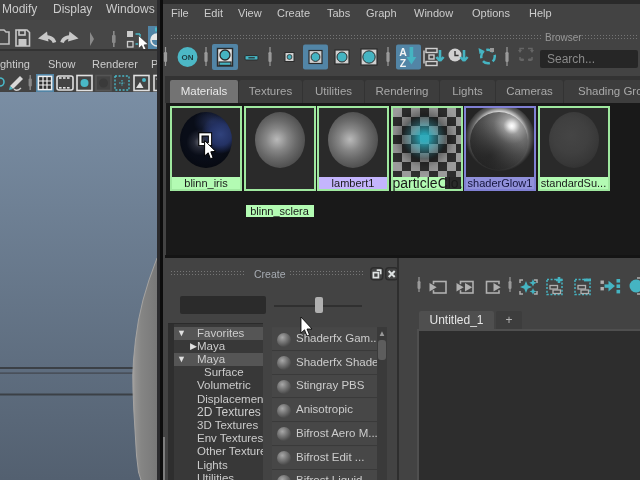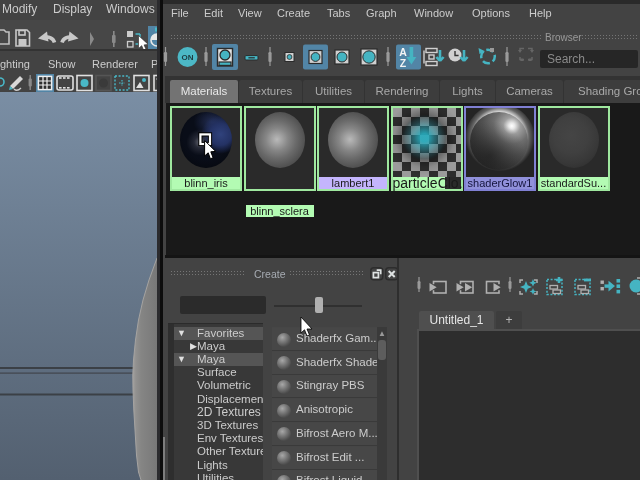--- a/index.html
+++ b/index.html
@@ -353,21 +353,21 @@
         <span style="position:absolute;left:23px;top:-0.5px;white-space:nowrap;">Favorites</span>
       </div>
       <div class="abs" style="left:6px;top:16.2px;width:89px;height:13px;color:#cccccc;font-size:11.5px;line-height:13px;overflow:hidden;">
         <span style="position:absolute;left:16px;top:0;color:#e0e0e0;font-size:9px;">▶</span>
         <span style="position:absolute;left:23px;top:-0.5px;white-space:nowrap;">Maya</span>
       </div>
       <div class="abs" style="left:6px;top:29.4px;width:89px;height:13px;background:#555555;color:#cccccc;font-size:11.5px;line-height:13px;overflow:hidden;">
         <span style="position:absolute;left:3px;top:0;color:#e0e0e0;font-size:9px;">▼</span>
         <span style="position:absolute;left:23px;top:-0.5px;white-space:nowrap;">Maya</span>
       </div>
-      <div class="abs" style="left:6px;top:42.599999999999994px;width:89px;height:13px;color:#cccccc;font-size:11.5px;line-height:13px;overflow:hidden;">
+      <div class="abs" style="left:13px;top:42.599999999999994px;width:89px;height:13px;color:#cccccc;font-size:11.5px;line-height:13px;overflow:hidden;">
         <span style="position:absolute;left:23px;top:-0.5px;white-space:nowrap;">Surface</span>
       </div>
       <div class="abs" style="left:6px;top:55.8px;width:89px;height:13px;color:#cccccc;font-size:11.5px;line-height:13px;overflow:hidden;">
         <span style="position:absolute;left:23px;top:-0.5px;white-space:nowrap;">Volumetric</span>
       </div>
       <div class="abs" style="left:6px;top:69px;width:89px;height:13px;color:#cccccc;font-size:11.5px;line-height:13px;overflow:hidden;">
         <span style="position:absolute;left:23px;top:-0.5px;white-space:nowrap;">Displacement</span>
       </div>
       <div class="abs" style="left:6px;top:82.2px;width:89px;height:13px;color:#cccccc;font-size:12px;line-height:13px;overflow:hidden;">
         <span style="position:absolute;left:23px;top:-0.5px;white-space:nowrap;">2D Textures</span>

